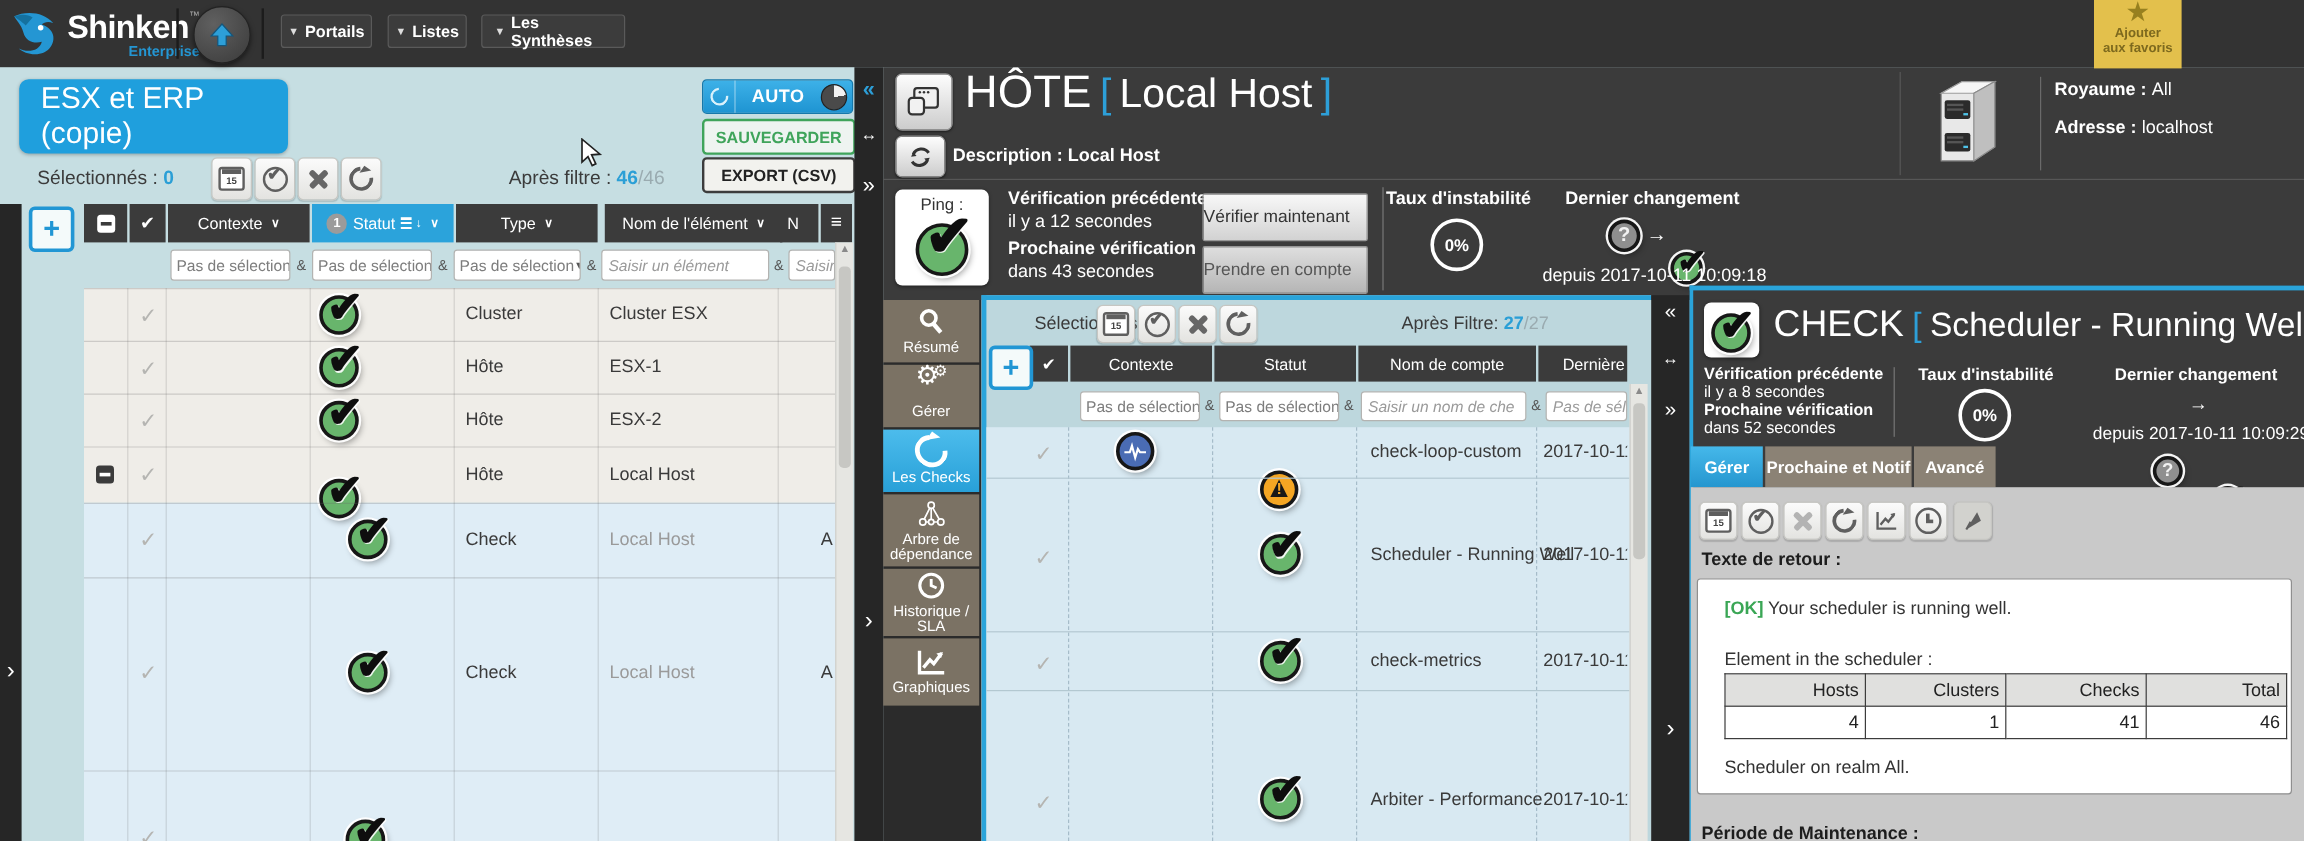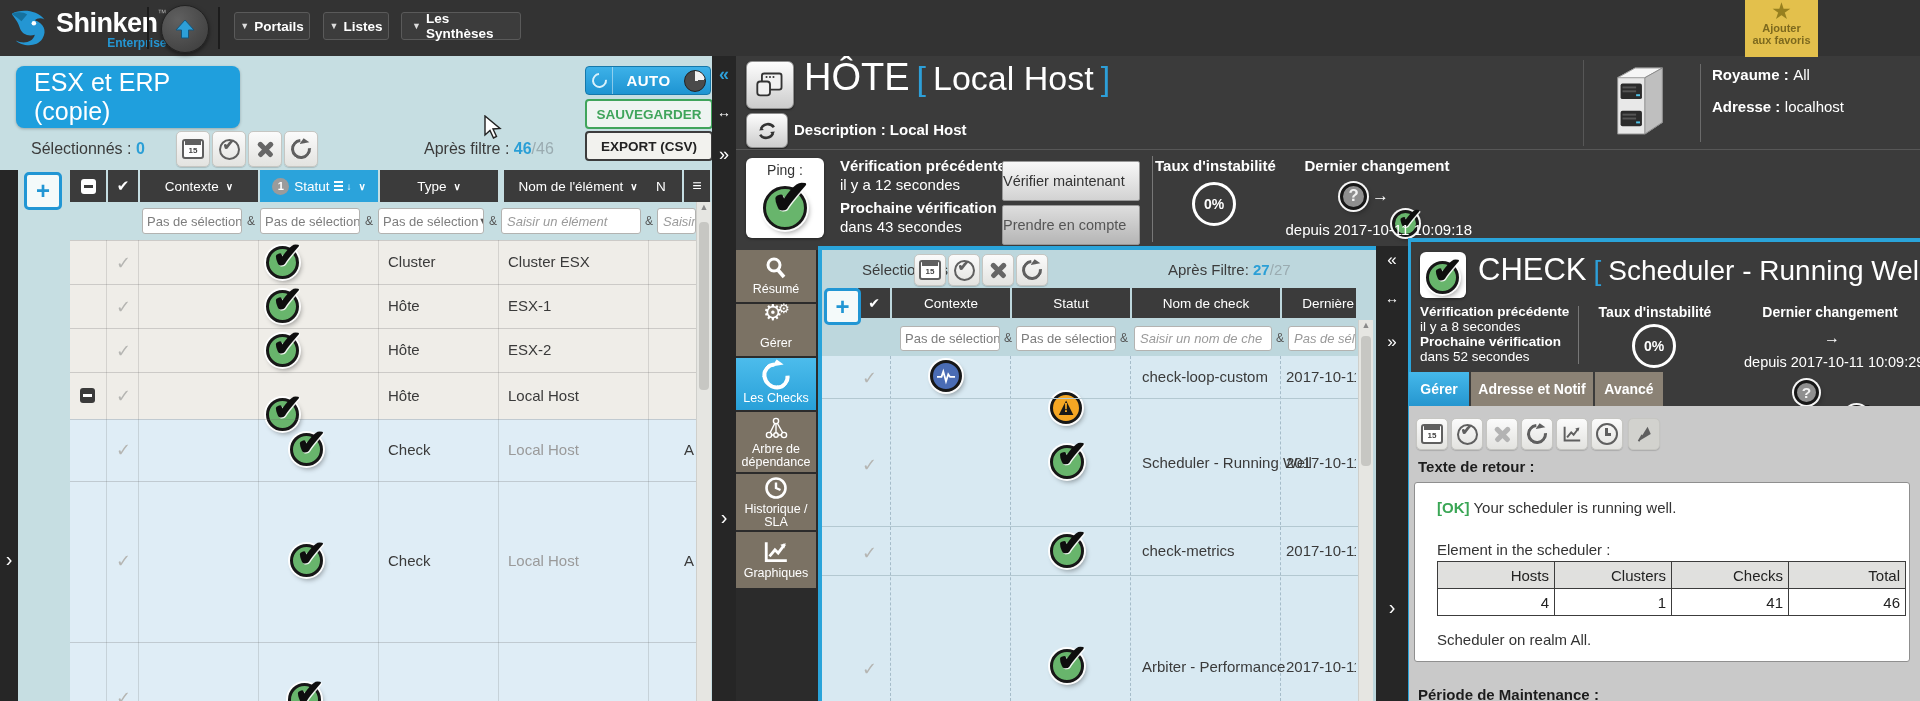--- a/index.html
+++ b/index.html
@@ -477,21 +477,21 @@
   <div class="ab hcell" style="left:858px;top:288px;width:32px;height:30px">
       <span style="font-size:14px">✔</span>
     </div>
   <div class="ab hcell" style="left:892px;top:288px;width:118px;height:30px">
       <span>Contexte</span>
     </div>
   <div class="ab hcell" style="left:1012px;top:288px;width:118px;height:30px">
       <span>Statut</span>
     </div>
   <div class="ab hcell" style="left:1132px;top:288px;width:148px;height:30px">
-      <span>Nom de check</span>
+      <span>Nom de compte</span>
     </div>
   <div class="ab hcell" style="left:1282px;top:288px;width:74px;height:30px;justify-content:flex-end;padding-right:2px;overflow:hidden">
       <span>Dernière</span>
     </div>
 
   <div class="ab fsel" style="left:900px;top:326px;width:100px;height:25px">
       <span>Pas de sélection</span>
     </div>
   <div class="ab amp" style="left:1004px;top:331px">&amp;</div>
   <div class="ab fsel" style="left:1016px;top:326px;width:100px;height:25px">
@@ -580,21 +580,21 @@
   <div class="ab wlbl" style="left:1744px;top:304px;width:172px;text-align:center;font-size:14px">Dernier changement</div>
   <span class="ab st unk" style="left:1794px;top:326px;width:25px;height:25px;font-size:25px"></span>
   <span class="ab wtxt" style="left:1824px;top:329px;font-weight:bold;font-size:16px">→</span>
   <span class="ab st ok" style="left:1844px;top:326px;width:25px;height:25px;font-size:25px"></span>
   <div class="ab wtxt" style="left:1744px;top:354px;width:172px;text-align:center;font-size:14.5px">depuis 2017-10-11 10:09:29</div>
 
   <div class="ab tab active" style="left:1409px;top:372px;width:60px;height:34px">
       <span>Gérer</span>
     </div>
   <div class="ab tab idle" style="left:1471px;top:372px;width:122px;height:34px">
-      <span>Adresse et Notif</span>
+      <span>Prochaine et Notif</span>
     </div>
   <div class="ab tab idle" style="left:1595px;top:372px;width:68px;height:34px">
       <span>Avancé</span>
     </div>
 
   <div class="ab detailbg" style="left:1409px;top:406px;width:511px;height:295px"></div>
   <div class="ab toolbtn" style="left:1416px;top:418px;width:30px;height:30px">
       <span class="cal-ic"></span>
     </div>
   <div class="ab toolbtn" style="left:1451px;top:418px;width:30px;height:30px">

